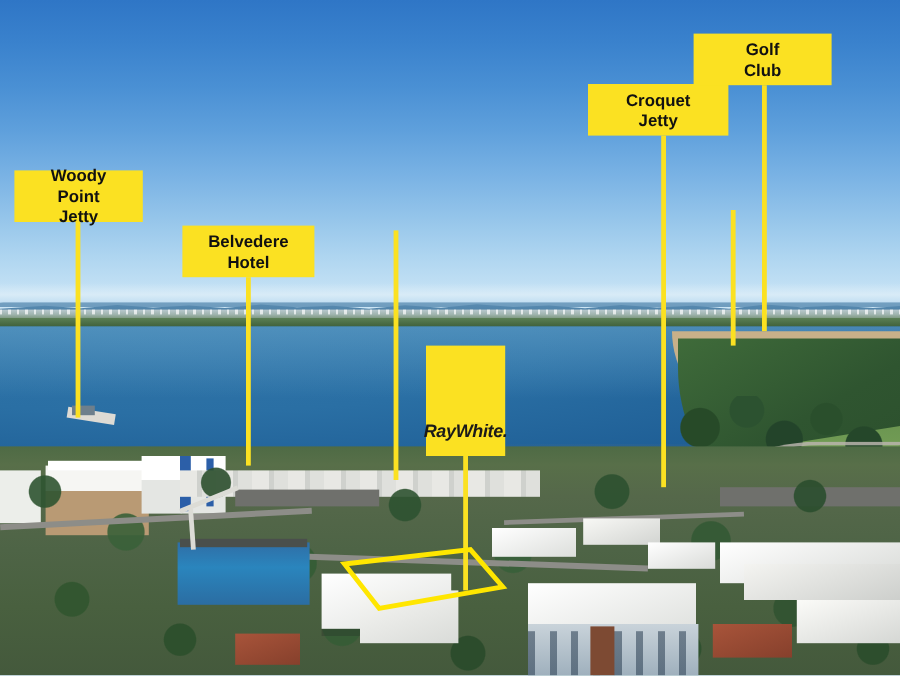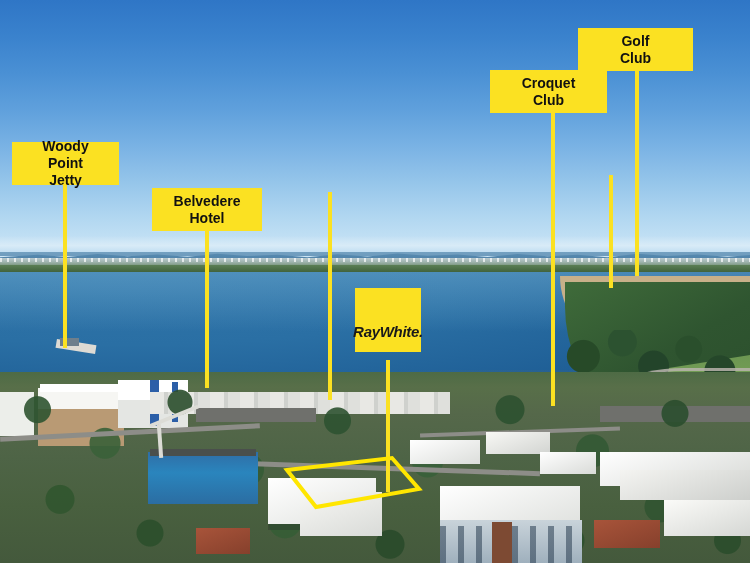--- a/index.html
+++ b/index.html
@@ -360,22 +360,22 @@
 
     <svg id="parcel" viewBox="0 0 750 563" preserveAspectRatio="none">
       <polygon id="parcel-poly" fill="none" stroke="#FFE600" stroke-width="4" stroke-linejoin="miter" points="287,470 392,458 419,489 316,507"></polygon>
     </svg>
 
     <div class="label" id="lbl-belvedere" style="left: 152px; top: 188px; width: 110px; height: 43px;">Belvedere
 Hotel</div>
     <div class="label" id="lbl-woody" style="left: 12px; top: 142px; width: 107px; height: 43px;">Woody Point
 Jetty</div>
     <div class="label" id="lbl-croquet" style="left: 490px; top: 70px; width: 117px; height: 43px;">Croquet
-Club</div>
+Jetty</div>
     <div class="label" id="lbl-golf" style="left: 578px; top: 28px; width: 115px; height: 43px;">Golf
 Club</div>
 
-    <div id="logo-box" style="left: 355px; top: 288px; width: 66px; height: 64px;">
+    <div id="logo-box" style="left: 355px; top: 288px; width: 66px; height: 92px;">
       <span id="logo-text">RayWhite.</span>
     </div>
 
   </div>
 </div>
 
 </body></html>

